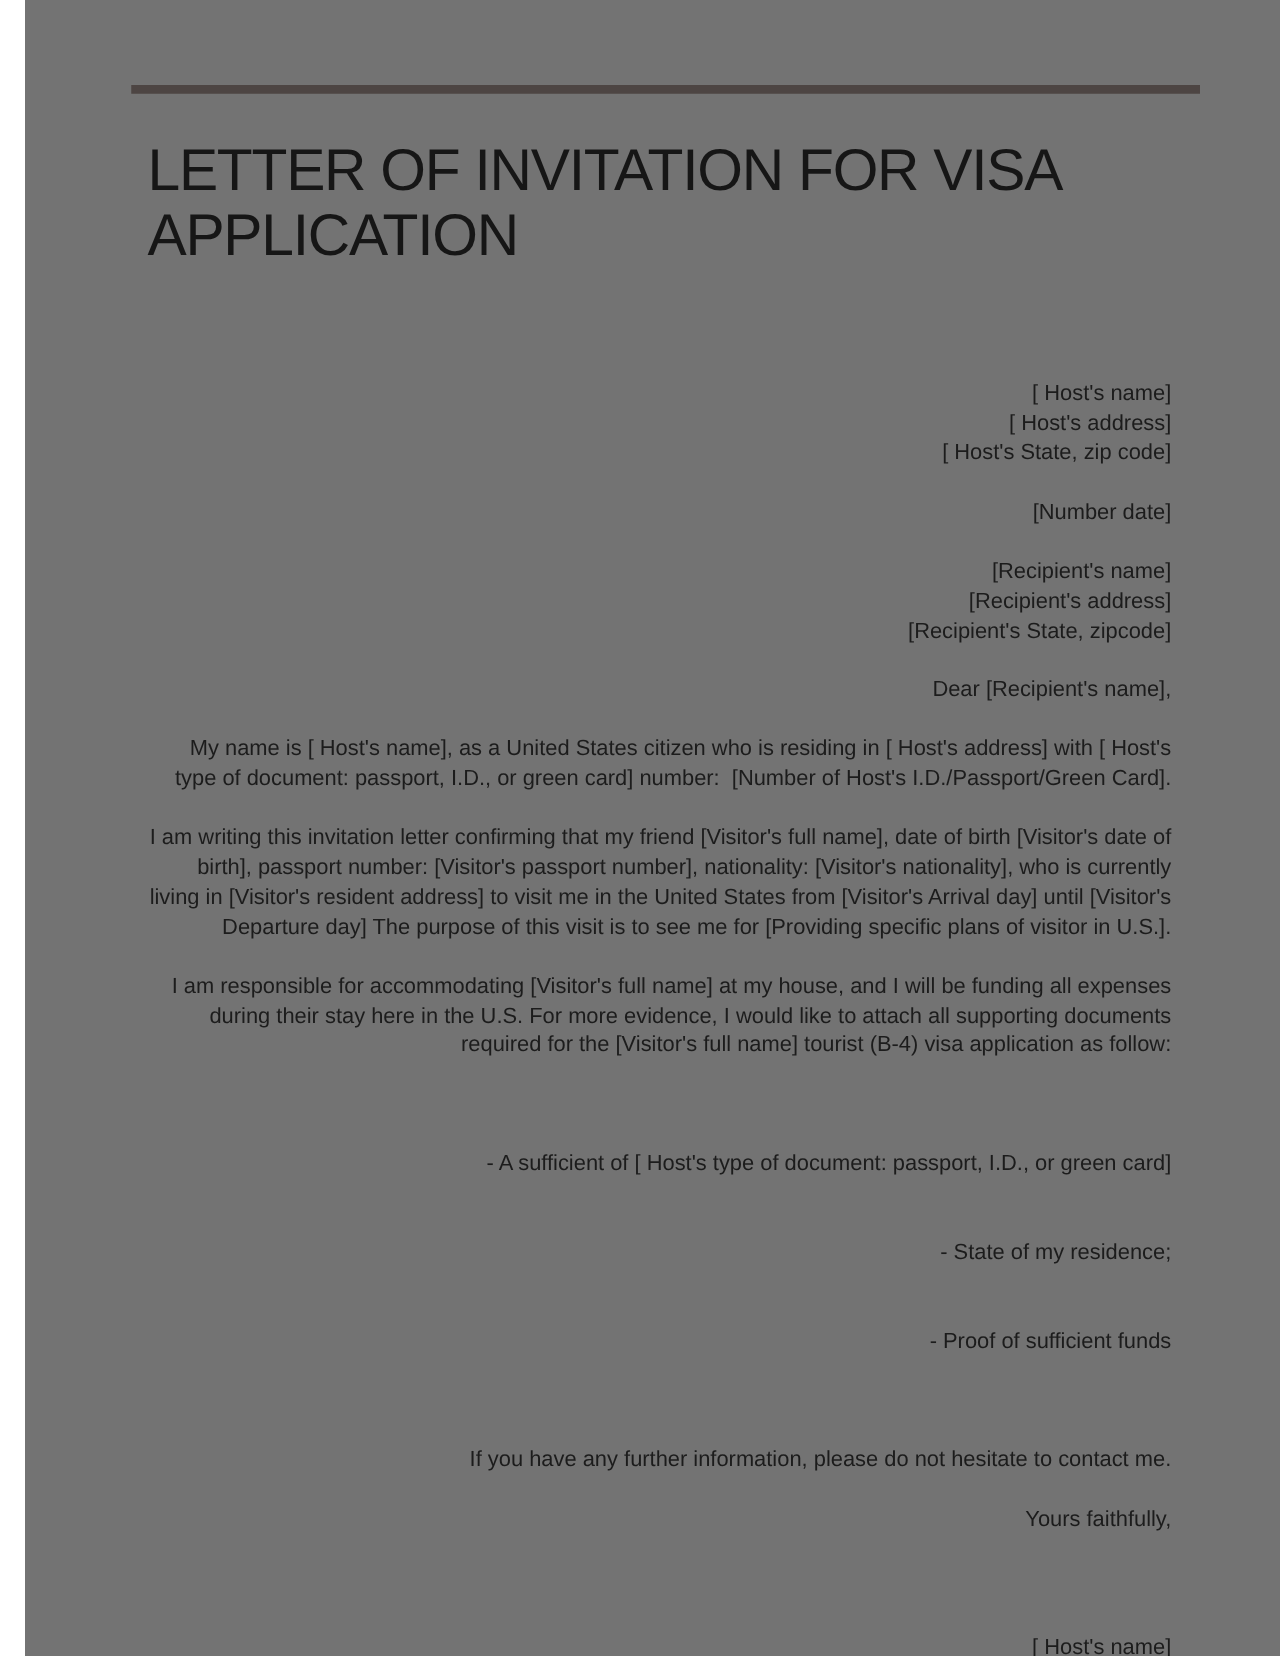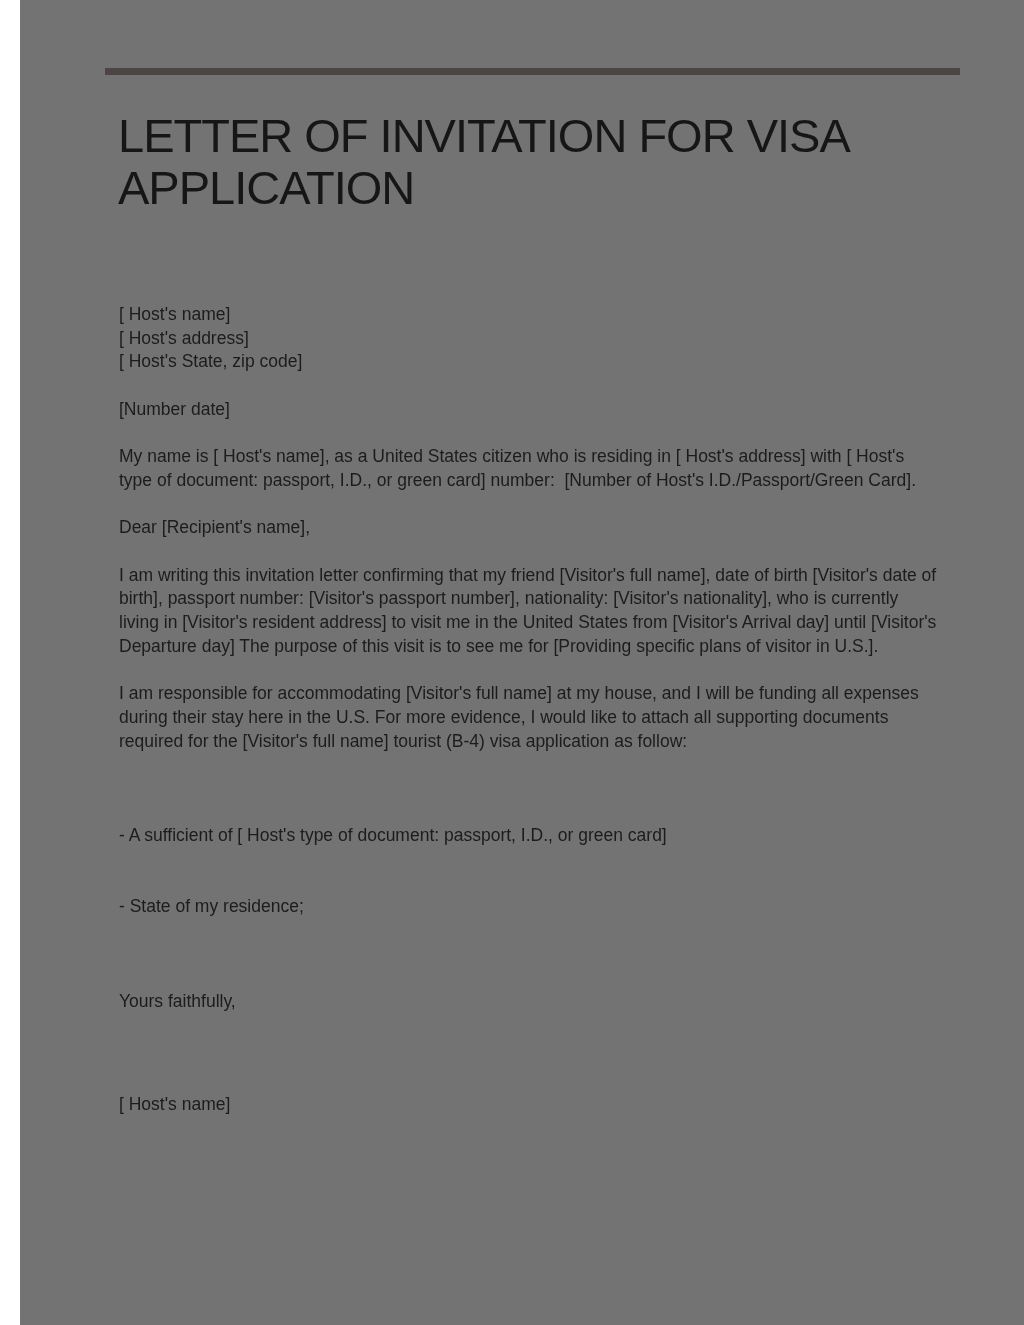--- a/index.html
+++ b/index.html
@@ -35,20 +35,21 @@
   .letter {
     margin: 90px 0 0 99px;
     width: 818px;
     font-size: 17.5px;
     line-height: 23.7px;
     color: #1c1c1c;
   }
   .block {
     white-space: pre-wrap;
     margin-bottom: 23.7px;
+    text-align: right;
   }
   .list .line { white-space: pre-wrap; }
   .signature-block { margin-top: 79px; }
 </style>
 </head>
 <body>
 
 <div class="page">
 
   <div class="top-rule"></div>
@@ -56,34 +57,39 @@
   <h1 class="doc-title">LETTER OF INVITATION FOR VISA APPLICATION</h1>
 
   <div class="letter">
 
     <div class="block">[ Host's name]
 [ Host's address]
 [ Host's State, zip code]</div>
 
     <div class="block">[Number date]</div>
 
+    <div class="block">[Recipient's name]
+[Recipient's address]
+[Recipient's State, zipcode]</div>
+
+    <div class="block">Dear [Recipient's name],</div>
 
     <div class="block">My name is [ Host's name], as a United States citizen who is residing in [ Host's address] with [ Host's type of document: passport, I.D., or green card] number:  [Number of Host's I.D./Passport/Green Card].</div>
-
-    <div class="block">Dear [Recipient's name],</div>
 
     <div class="block">I am writing this invitation letter confirming that my friend [Visitor's full name], date of birth [Visitor's date of birth], passport number: [Visitor's passport number], nationality: [Visitor's nationality], who is currently living in [Visitor's resident address] to visit me in the United States from [Visitor's Arrival day] until [Visitor's Departure day] The purpose of this visit is to see me for [Providing specific plans of visitor in U.S.].</div>
 
     <div class="block">I am responsible for accommodating [Visitor's full name] at my house, and I will be funding all expenses during their stay here in the U.S. For more evidence, I would like to attach all supporting documents required for the [Visitor's full name] tourist (B-4) visa application as follow:</div>
 
     <div class="block list">
       <div class="line">- A sufficient of [ Host's type of document: passport, I.D., or green card]</div>
       <div class="line">- State of my residence;</div>
+      <div class="line">- Proof of sufficient funds</div>
     </div>
 
+    <div class="block">If you have any further information, please do not hesitate to contact me.</div>
 
     <div class="block">Yours faithfully,</div>
 
     <div class="block signature-block">[ Host's name]</div>
 
   </div>
 
 </div>
 
 </body></html>

